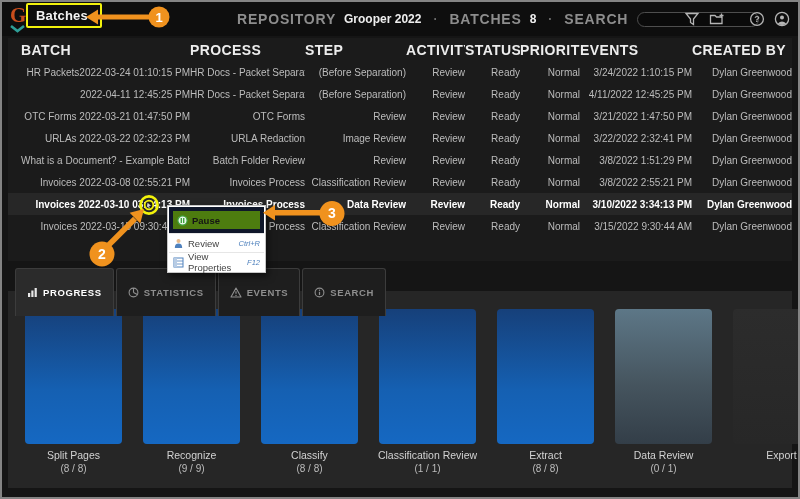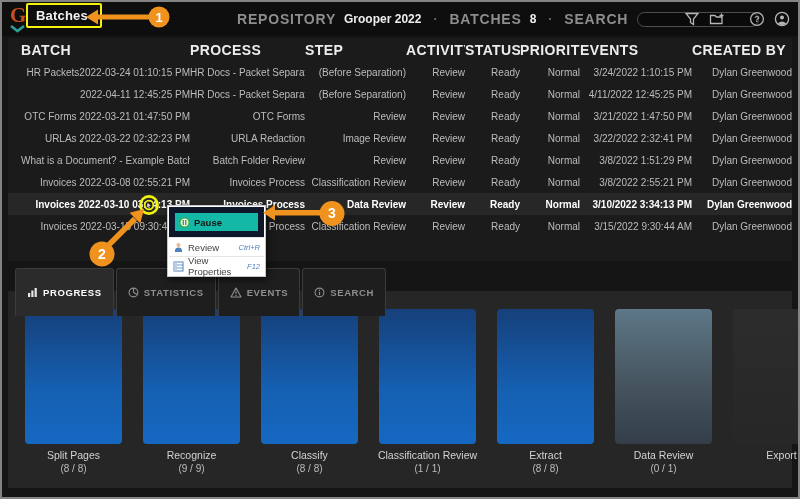--- a/index.html
+++ b/index.html
@@ -30,21 +30,21 @@
   .trow.selected{background:#272727;color:#fff;font-weight:bold;}
   .cell{white-space:nowrap;overflow:hidden;}
   .c0{width:169px}.c1{width:115px}.c2{width:101px}.c3{width:59px}
   .c4{width:55px}.c5{width:60px}.c6{width:112px}.c7{flex:1}
   
   .ctx-menu{position:absolute;left:165px;top:203px;width:95px;background:#fff;
     border:1px solid #c6c6c6;box-shadow:2px 3px 7px rgba(0,0,0,.55);z-index:30;padding:1px;}
   .ctx-item{height:18px;display:flex;align-items:center;gap:4px;padding:0 4px;
     font-size:9.5px;color:#444;cursor:pointer;}
   .ctx-item + .ctx-item{border-top:1px solid #e6e6e6;}
-  .ctx-item.hl{background:#14b8a6;color:#151515;font-weight:bold;border:6px solid #0f172a;}
+  .ctx-item.hl{background:#4d7c0f;color:#151515;font-weight:bold;border:4px solid #0f172a;}
   .ctx-short{margin-left:auto;font-size:7.5px;font-style:italic;color:#4f81bd;}
   .micon{width:11px;height:11px;flex:0 0 11px;}
   
   .tabbar{position:absolute;left:13px;top:266px;display:flex;gap:2px;z-index:2;}
   .tab{height:23px;display:flex;align-items:center;gap:5px;padding:12px 11px;
     border:1px solid #3c3c3c;border-bottom:none;border-radius:3px 3px 0 0;
     background:#1e1e1e;color:#8f8f8f;font-size:9.5px;font-weight:bold;
     letter-spacing:.6px;cursor:pointer;}
   .tab.active{background:#2b2b2b;color:#fff;}
   

